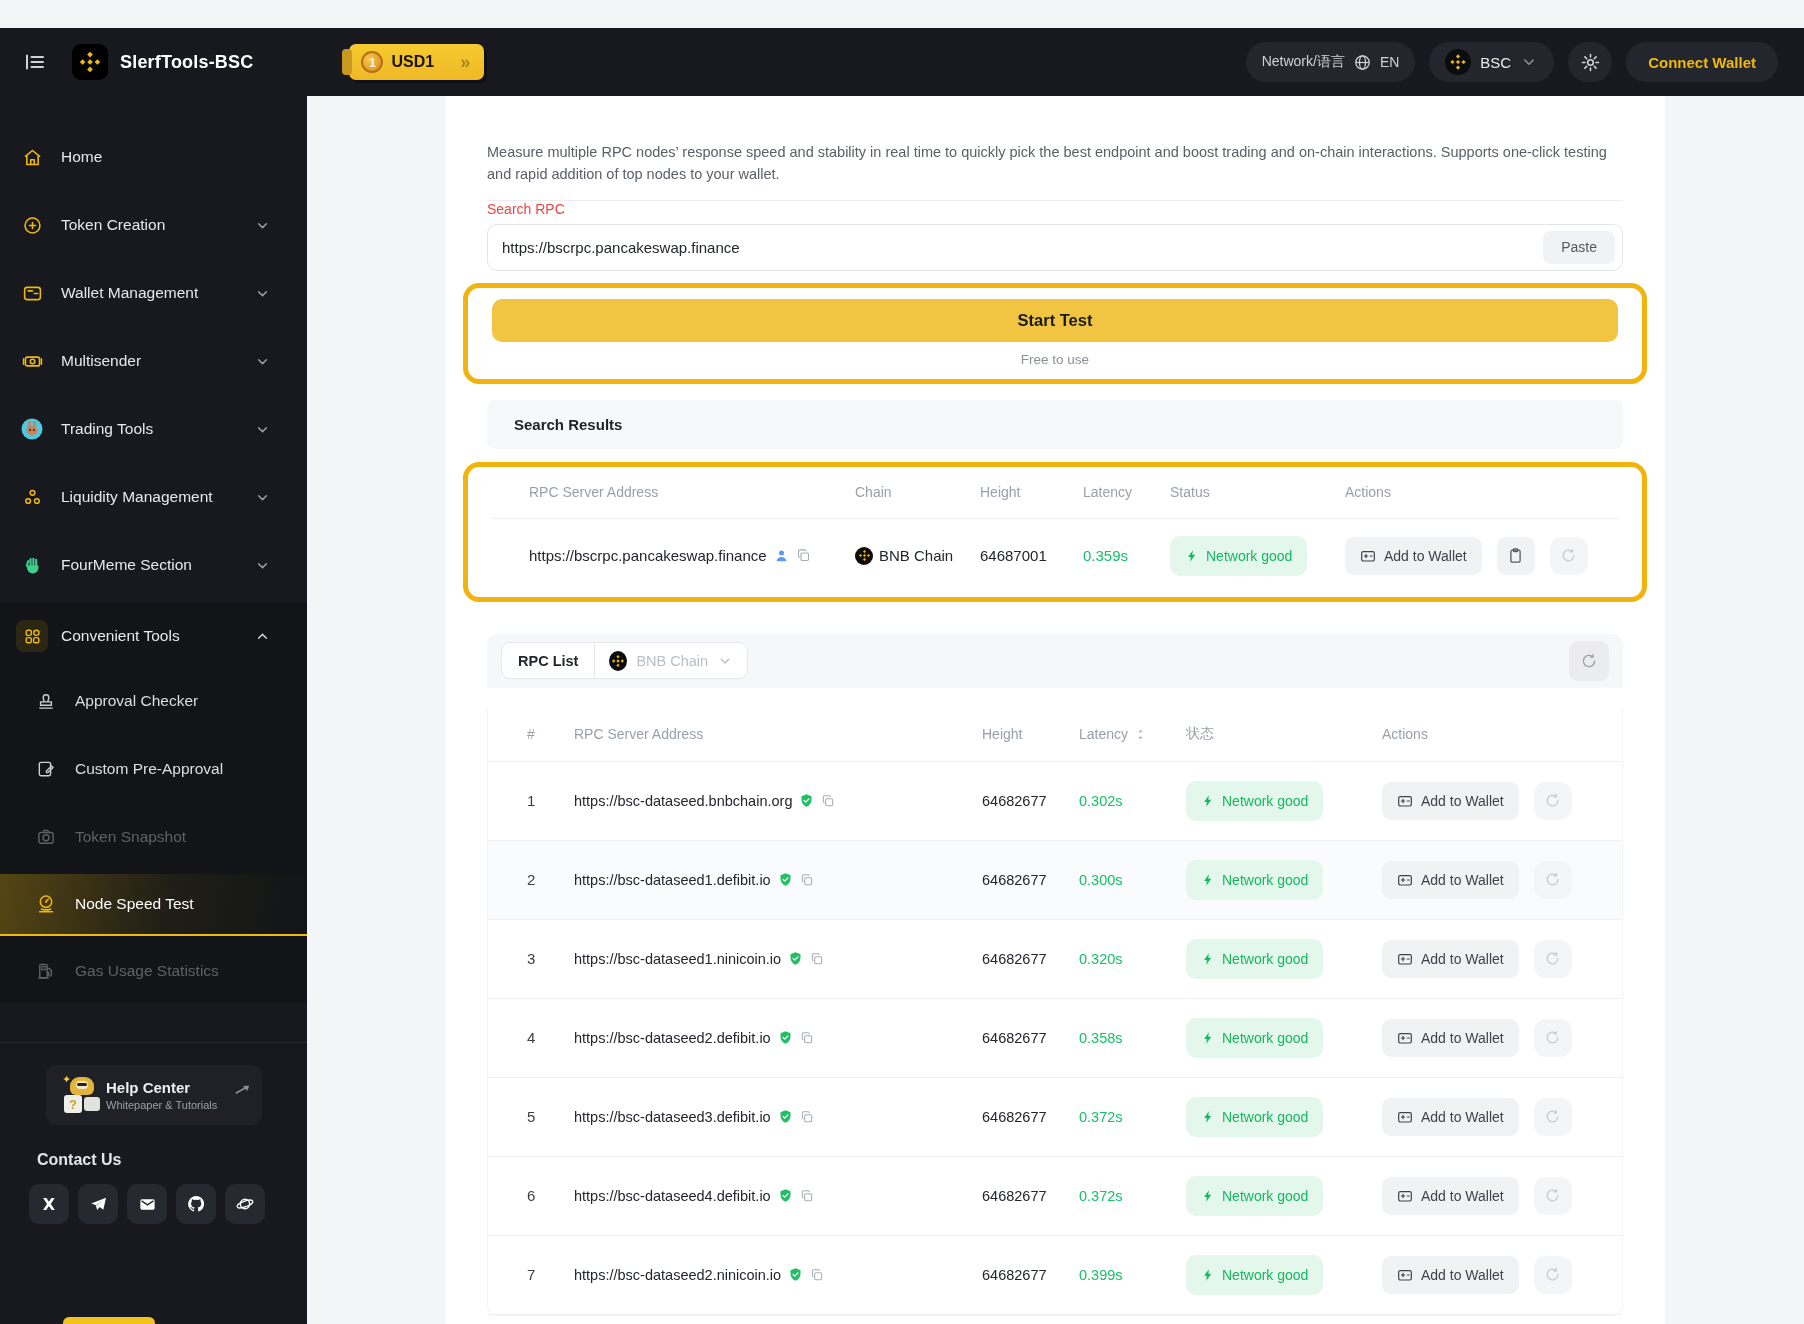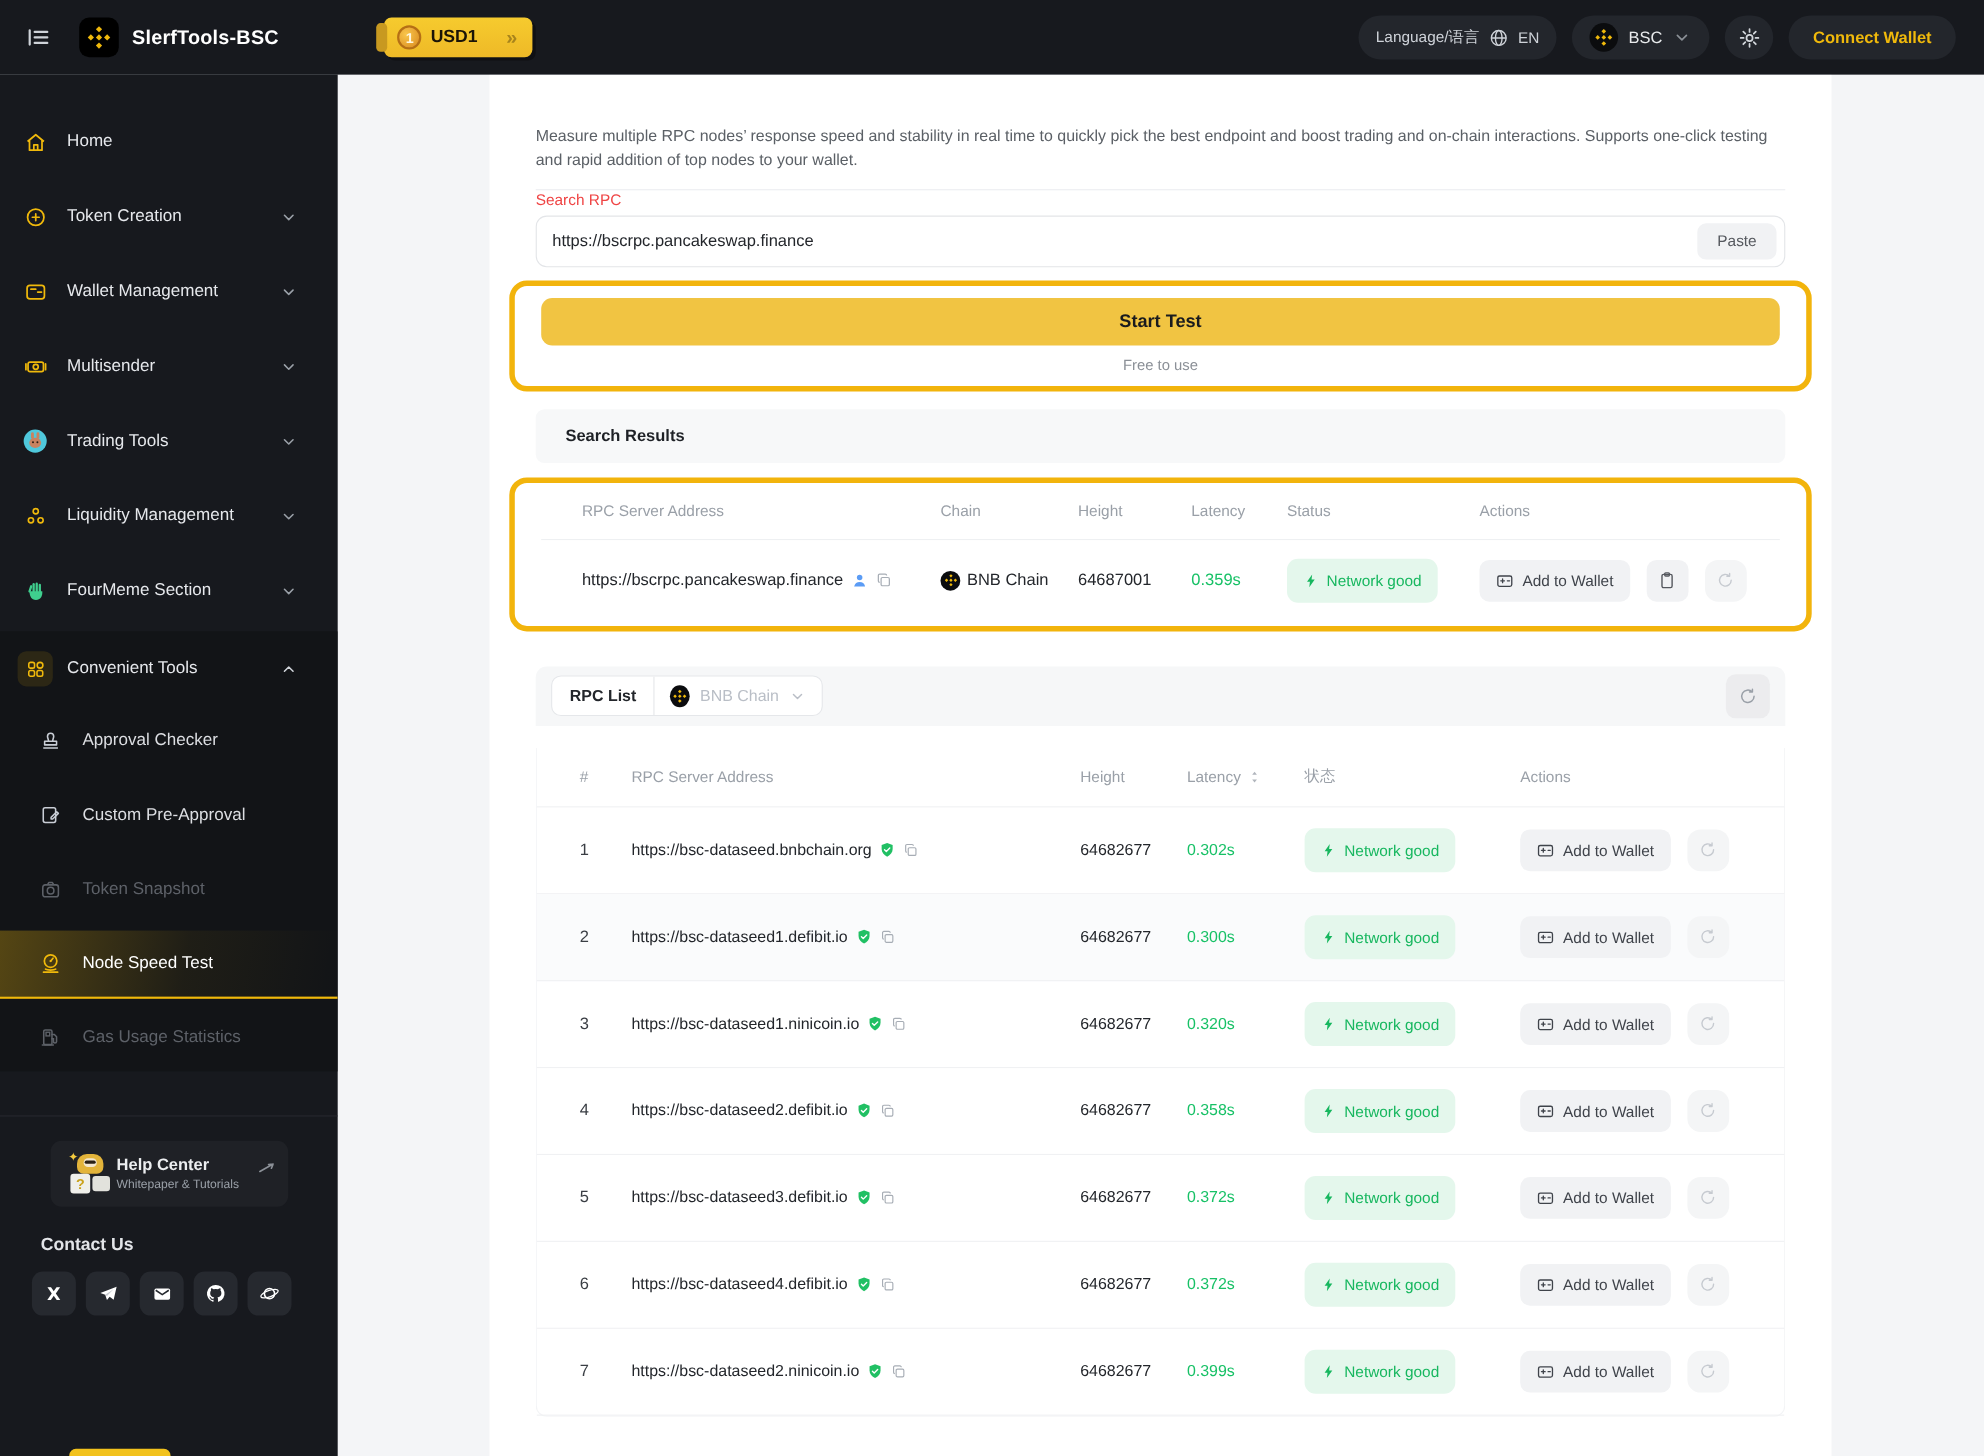--- a/index.html
+++ b/index.html
@@ -1,21 +1,21 @@
 <!DOCTYPE html>
 <html><head>
 <meta charset="utf-8">
 <style>
   * { box-sizing: border-box; margin: 0; padding: 0; }
   html,body { width:1804px; height:1324px; overflow:hidden; }
   body { font-family:"Liberation Sans", sans-serif; background:#f4f5f7; color:#23262b; }
   #app { width:1804px; height:1324px; display:flex; flex-direction:column; }
 
   
-  .topbar { height:68px; flex:0 0 68px; background:#17191e; display:flex; align-items:center; padding:0 26px 0 20px; }
+  .topbar { height:68px; flex:0 0 68px; background:#17191e; display:flex; align-items:center; padding:0 26px 0 20px;margin-top:28px; }
   .burger { width:30px; height:30px; display:flex; align-items:center; justify-content:center; cursor:pointer; }
   .brand-logo { width:36px; height:36px; background:#000; border-radius:9px; display:flex; align-items:center; justify-content:center; margin-left:22px; }
   .brand-name { color:#fff; font-size:18px; font-weight:700; margin-left:12px; letter-spacing:.2px; }
   .usd1 { margin-left:96px; height:36px; background:linear-gradient(180deg,#f6cb2e,#eeb927); border-radius:7px; display:flex; align-items:center; padding:0 16px 0 12px; position:relative; box-shadow:3px 3px 0 rgba(0,0,0,.35); cursor:pointer; }
   .usd1:before { content:""; position:absolute; left:-7px; top:5px; width:10px; height:26px; background:#c89920; border-radius:4px; }
   .usd1 .coin { width:22px; height:22px; border-radius:50%; background:radial-gradient(circle at 35% 35%, #f9c64b, #d98a1f); border:2px solid #b56f15; color:#fff7e0; font-size:13px; font-weight:700; display:flex; align-items:center; justify-content:center; }
   .usd1 .usd1-t { color:#1a1407; font-weight:800; font-size:16px; margin:0 26px 0 8px; }
   .usd1 .arrows { color:#a8841c; font-size:18px; font-weight:800; letter-spacing:-2px; }
   .top-right { margin-left:auto; display:flex; align-items:center; gap:14px; }
   .pill { height:40px; background:#23262c; border-radius:21px; display:flex; align-items:center; padding:0 16px; color:#ced2d8; font-size:14px; cursor:pointer; }
@@ -188,21 +188,21 @@
 
     <div class="usd1">
       <span class="coin">1</span>
       <span class="usd1-t">USD1</span>
       <span class="arrows">»</span>
     </div>
 
     <div class="top-right">
       <div class="pill">
         <span class="gap">
-          <span>Language/语言</span>
+          <span>Network/语言</span>
           <span style="color:#cfd3d9">
               <svg width="19" height="19">
                 <use href="#i-globe"></use>
               </svg>
             </span>
           <span>EN</span>
         </span>
       </div>
       <div class="pill net-pill">
         <span class="bsc-disc">

